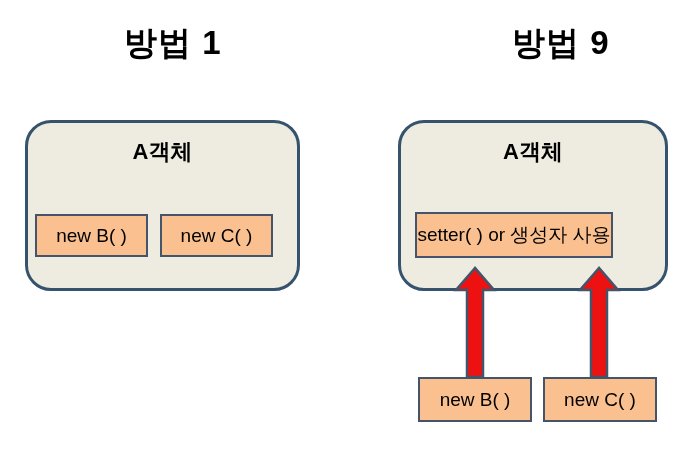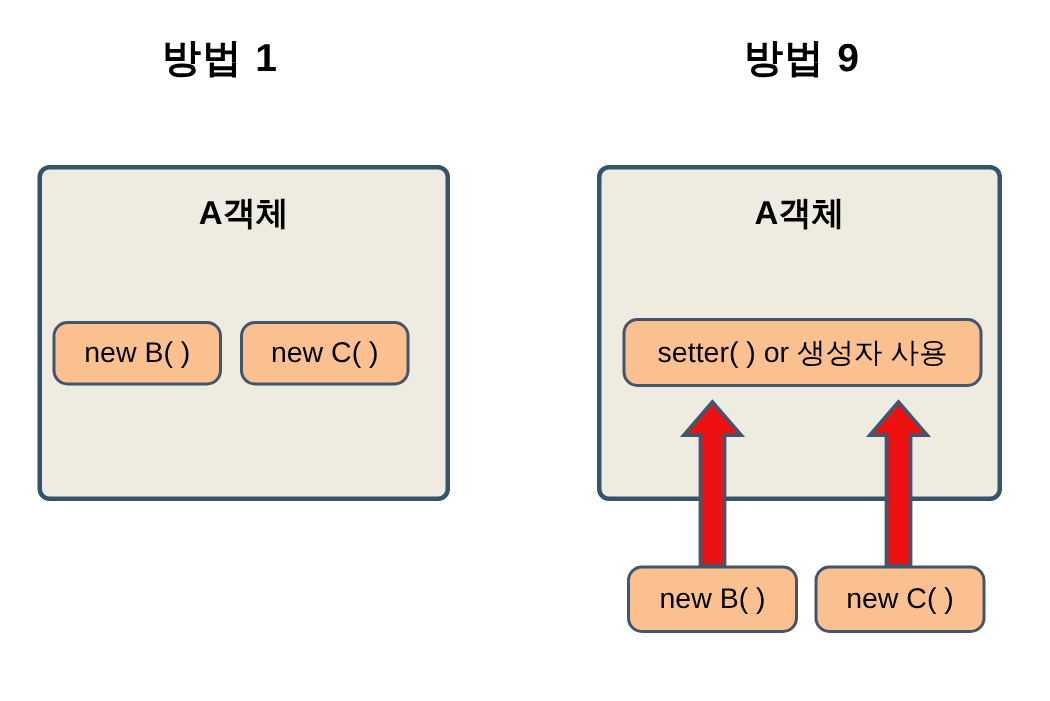--- a/index.html
+++ b/index.html
@@ -8,64 +8,65 @@
     width: 700px;
     height: 467px;
     background: var(--background, #ffffff);
     font-family: "Liberation Sans", sans-serif;
     overflow: hidden;
     color: var(--text, #000000);
   }
   .section-title {
     position: absolute;
     top: 21px;
-    font-size: 26px;
+    font-size: 33px;
     font-weight: bold;
     letter-spacing: 1px;
     white-space: nowrap;
+    margin-left: 16px;
   }
   .title-1 { left: 108px; }
   .title-2 { left: 496px; }
 
   .object-box {
     position: absolute;
-    top: 110px;
-    height: 224px;
+    top: 120px;
+    height: 171px;
     background: var(--container-fill, #eeece0);
     border: 3px solid var(--container-border, #36536e);
-    border-radius: 8px;
+    border-radius: 26px;
     box-sizing: border-box;
     z-index: 1;
   }
   .box-left  { left: 25px;  width: 275px; }
   .box-right { left: 398px; width: 270px; }
 
   .object-label {
     text-align: center;
     margin-top: 14px;
     font-size: 22px;
     font-weight: bold;
   }
 
   .chip {
     position: absolute;
     background: var(--chip-fill, #fac08f);
     border: 2px solid var(--chip-border, #44546a);
-    border-radius: 10px;
+    border-radius: 0;
     display: flex;
     align-items: center;
     justify-content: center;
     font-size: 19px;
     box-sizing: border-box;
     white-space: nowrap;
     z-index: 6;
   }
   .chip-b1     { left: 35px;  top: 214px; width: 113px; height: 43px; }
   .chip-c1     { left: 160px; top: 214px; width: 113px; height: 43px; }
-  .chip-setter { left: 415px; top: 212px; width: 240px; height: 46px; }
+  .chip-setter { left: 415px; top: 212px; width: 198px; height: 46px; }
   .chip-b2     { left: 418px; top: 377px; width: 114px; height: 45px; }
   .chip-c2     { left: 543px; top: 377px; width: 114px; height: 45px; }
 
   .arrows {
     position: absolute;
     left: 0; top: 0;
     width: 700px; height: 467px;
     z-index: 5;
     pointer-events: none;
   }

